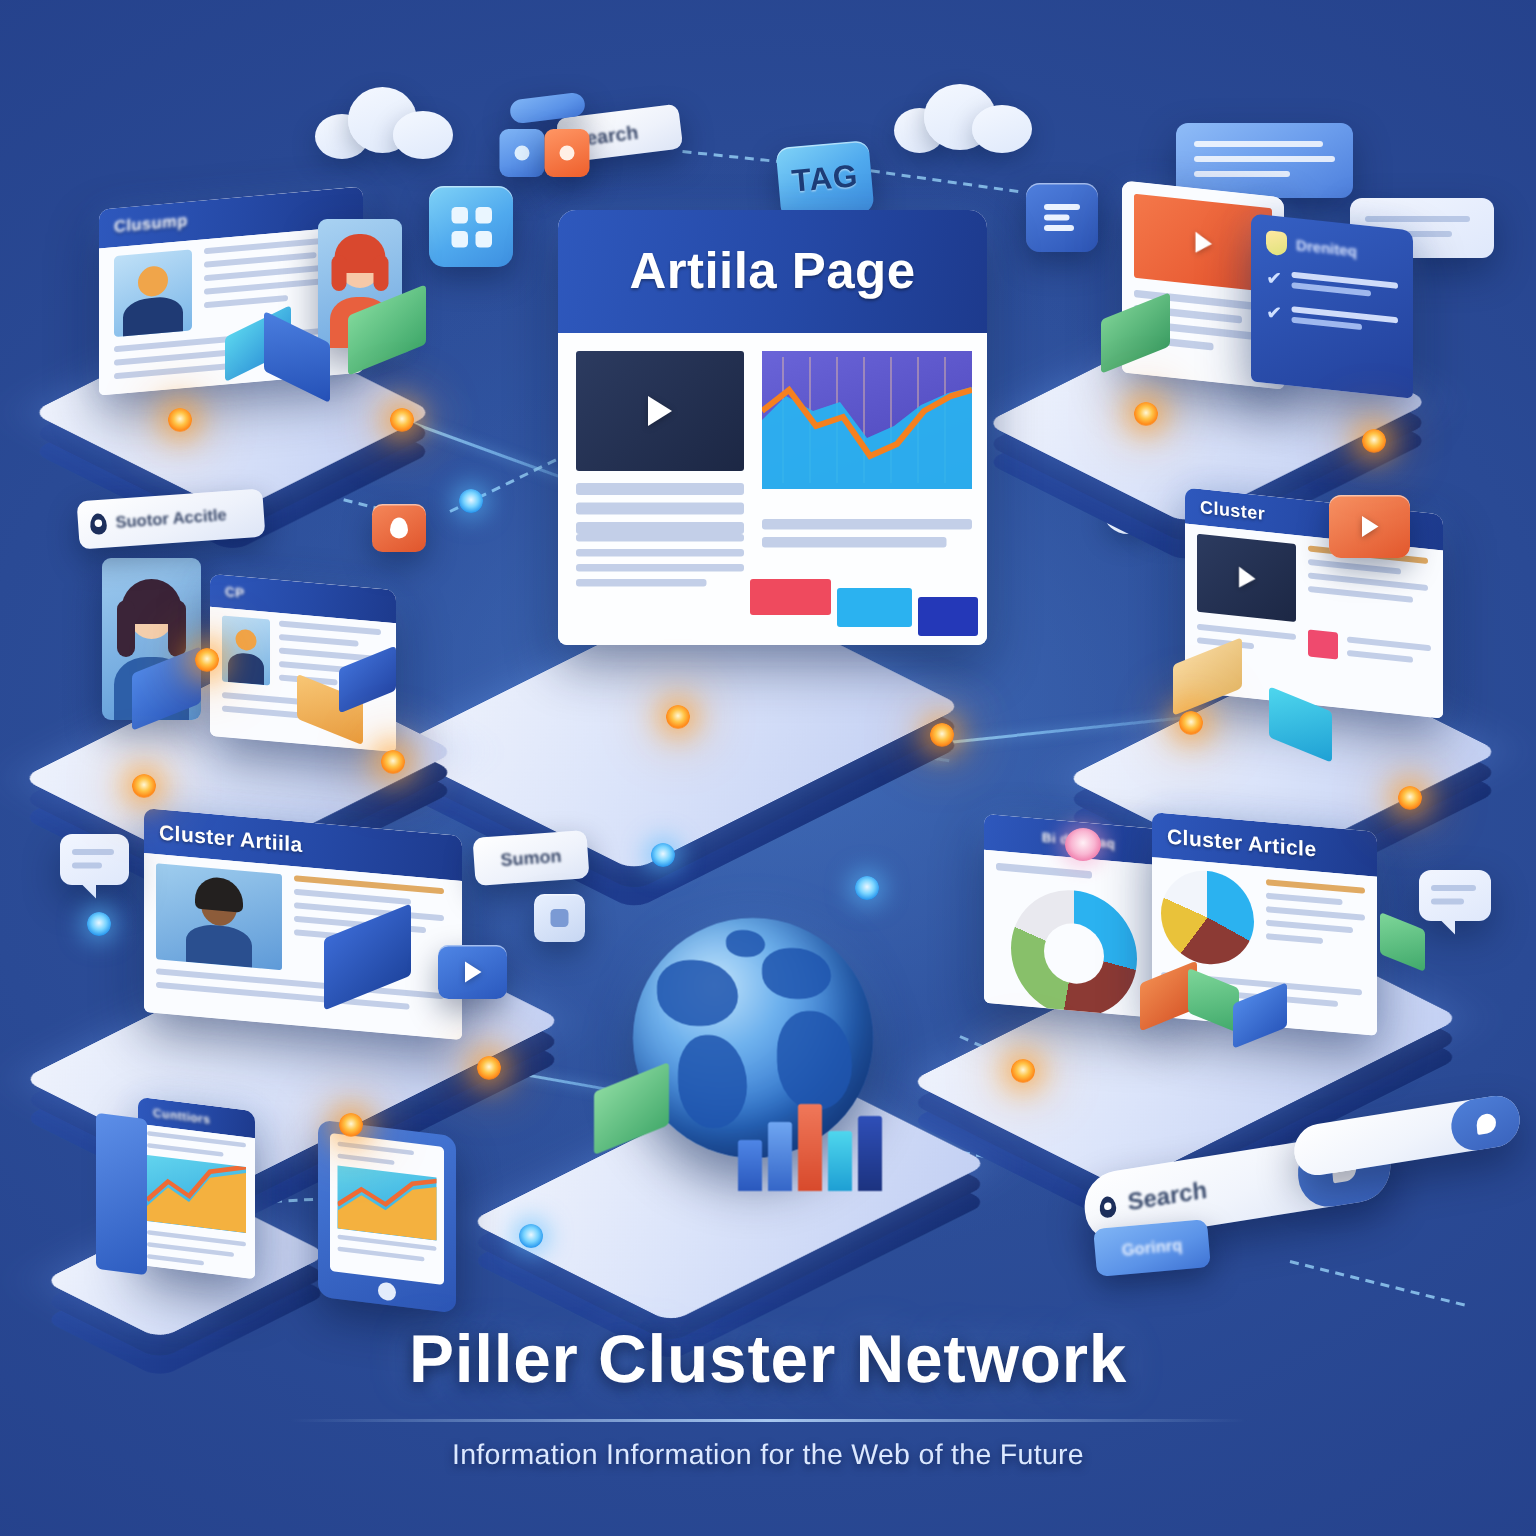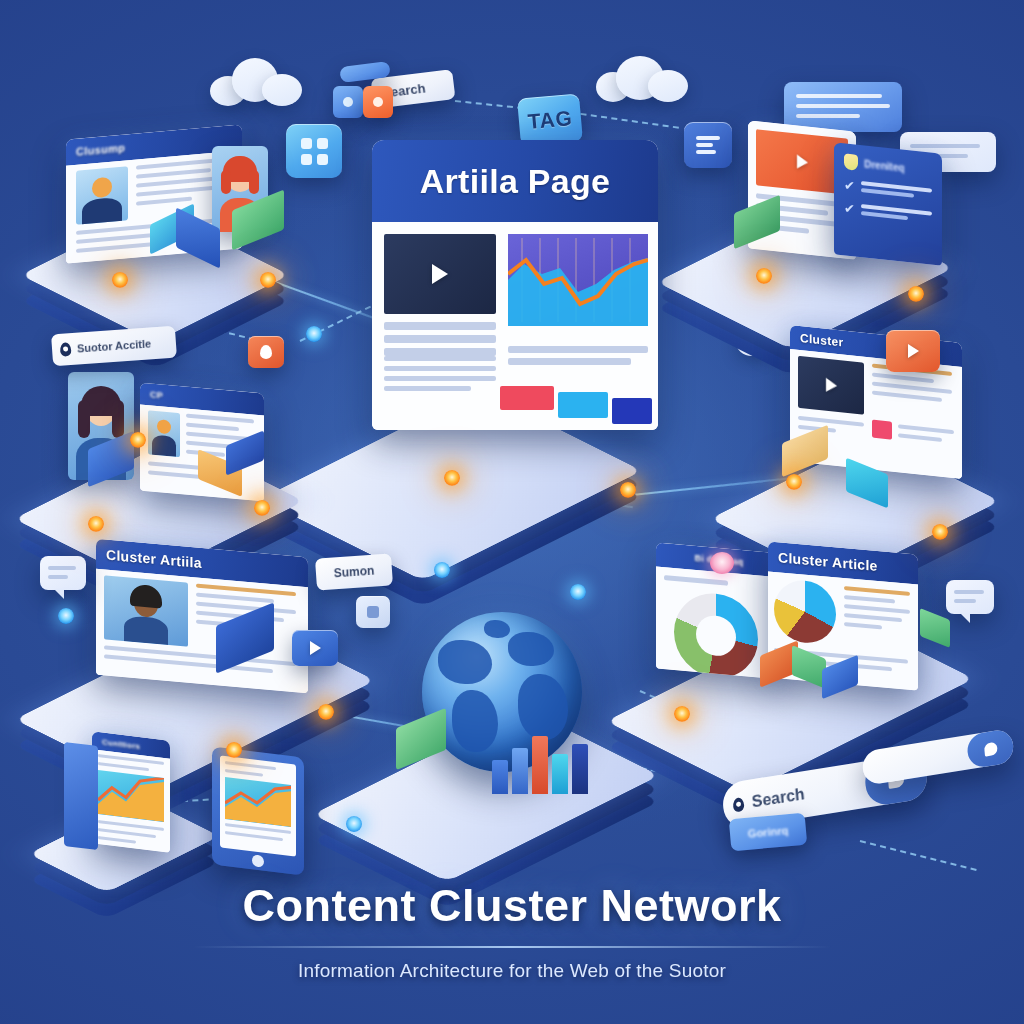--- a/index.html
+++ b/index.html
@@ -723,18 +723,18 @@
     <div class="node" style="left:226px;top:742px;"></div>
     <div class="node blue" style="left:434px;top:562px;"></div>
     <div class="node blue" style="left:570px;top:584px;"></div>
     <div class="node blue" style="left:58px;top:608px;"></div>
     <div class="node blue" style="left:346px;top:816px;"></div>
     <div class="node blue" style="left:306px;top:326px;"></div>
     <div class="node pink" style="left:710px;top:552px;width:24px;height:22px;"></div>
   </div>
 
   <div id="titleWrap">
-    <div id="title">Content Cluster Network</div>
+    <div id="title">Piller Cluster Network</div>
     <div id="rule"></div>
-    <div id="subtitle">Information Architecture for the Web of the Suotor</div>
+    <div id="subtitle">Information Information for the Web of the Future</div>
   </div>
 
 </div>
 
 </body></html>

